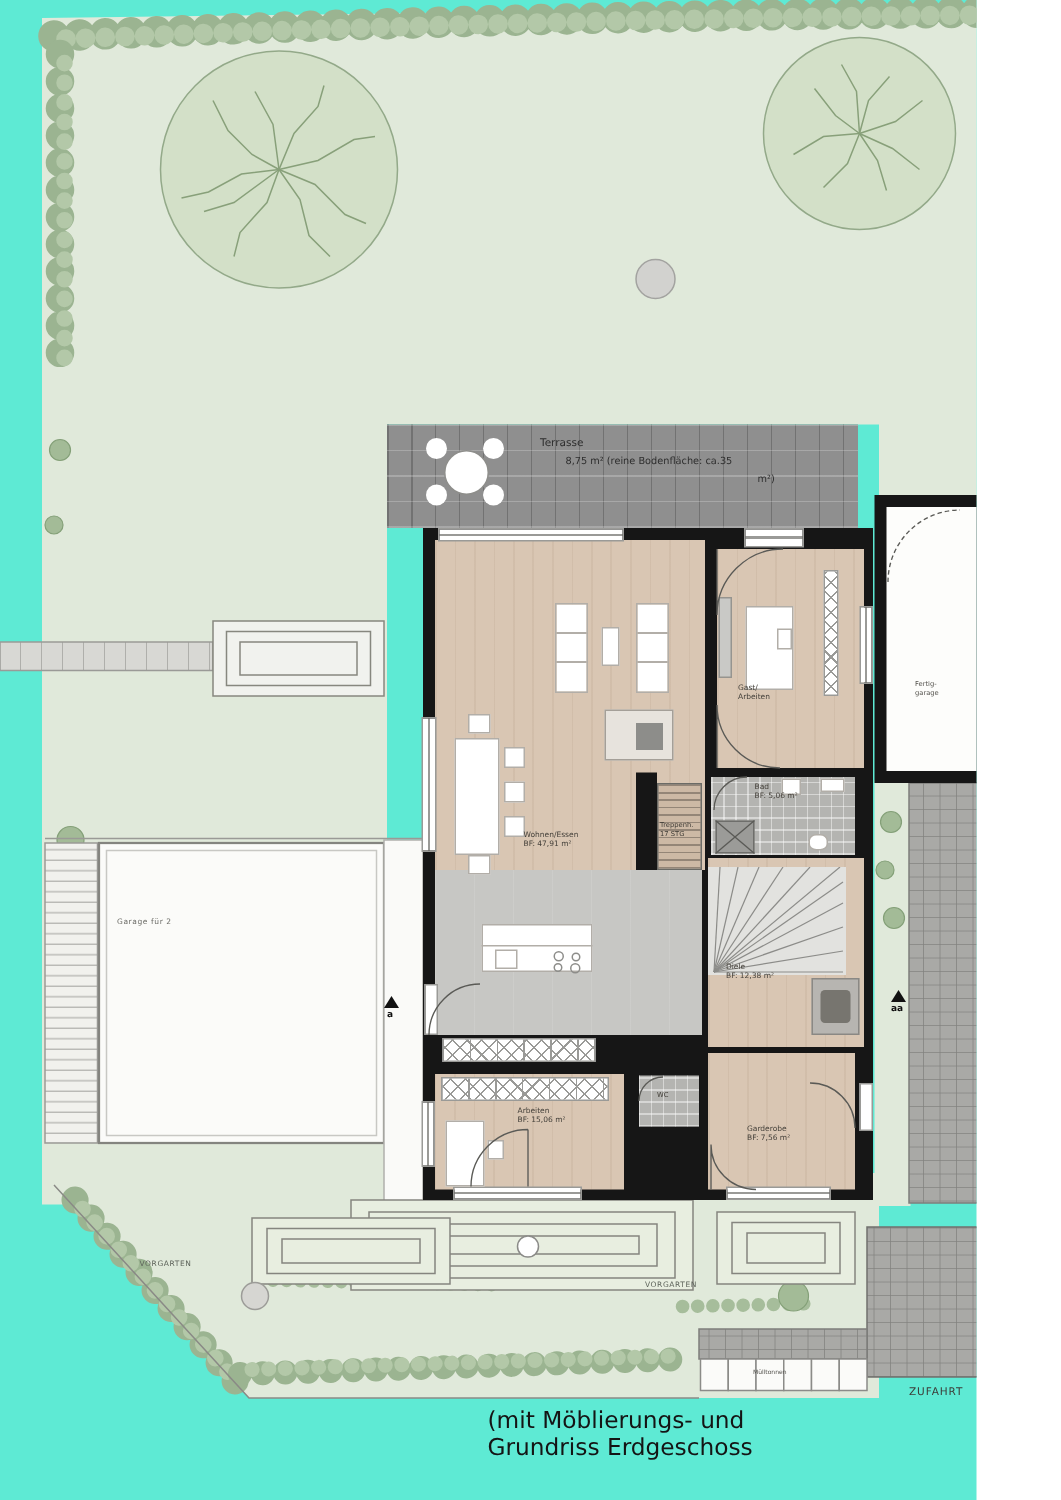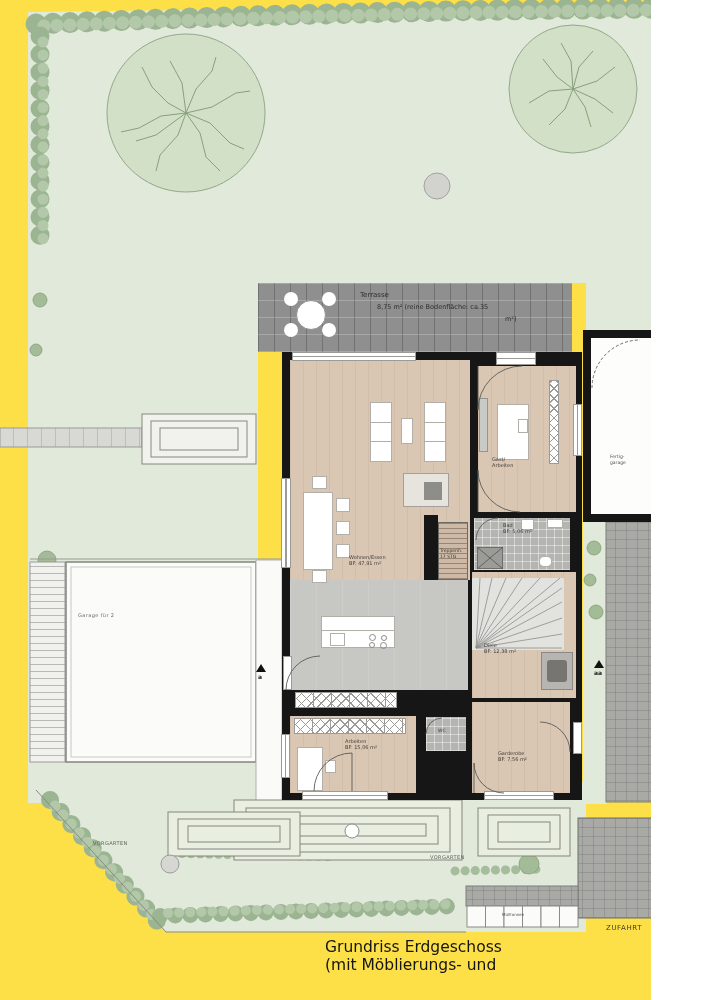--- a/index.html
+++ b/index.html
@@ -1,16 +1,16 @@
 <!DOCTYPE html>
 <html><head>
 <meta charset="utf-8">
 <style>
   html,body{margin:0;padding:0;background:#ffffff;font-family:"DejaVu Sans",sans-serif;}
-  #canvas{position:relative;width:651px;height:1000px;background:#fde047;overflow:hidden;}
+  #canvas{position:relative;width:651px;height:1000px;background:#5eead4;overflow:hidden;}
   #bg,#overlay{position:absolute;left:0;top:0;pointer-events:none;}
   #overlay{z-index:9;}
   .abs{position:absolute;box-sizing:border-box;}
   .wood{background:
     repeating-linear-gradient(90deg, rgba(110,80,50,0.07) 0 1px, transparent 1px 13px),
     #d9c6b3;}
   .stone{background:
     repeating-linear-gradient(90deg, rgba(255,255,255,0.10) 0 1px, transparent 1px 26px),
     #c7c7c4;}
   .tiles{background:
@@ -299,22 +299,22 @@
     <div>garage</div>
   </div>
   <div class="abs sitelbl" style="left:93px;top:840px;">VORGARTEN</div>
   <div class="abs sitelbl" style="left:430px;top:854px;">VORGARTEN</div>
   <div class="abs" style="left:606px;top:924px;font-size:7px;letter-spacing:0.6px;color:#3c3c38;">ZUFAHRT</div>
   <div class="abs" style="left:502px;top:912px;font-size:4px;color:#55534e;">Mülltonnen</div>
   <div class="abs" style="left:258px;top:673px;font-size:6px;font-weight:bold;color:#111;">a</div>
   <div class="abs" style="left:594px;top:669px;font-size:6px;font-weight:bold;color:#111;">aa</div>
 
   <div id="caption" class="abs" style="left:325px;top:939px;">
+    <div>(mit Möblierungs- und</div>
     <div>Grundriss Erdgeschoss</div>
-    <div>(mit Möblierungs- und</div>
   </div>
 
   <svg id="overlay" width="707" height="1000" viewBox="0 0 707 1000">
     <g stroke="#5a5a56" stroke-width="0.9" fill="none">
       <path d="M478,410 A44,44 0 0 1 522,366 M478,366 L478,410"></path>
       <path d="M478,470 A42,42 0 0 0 520,512 M478,512 L478,470"></path>
       <path d="M286,690 A34,34 0 0 1 320,656"></path>
       <path d="M476,540 A22,22 0 0 1 498,518"></path>
       <path d="M314,791 A38,38 0 0 1 352,753 M352,791 L352,753"></path>
       <path d="M474,763 A30,30 0 0 0 504,793 M474,793 L474,763"></path>

